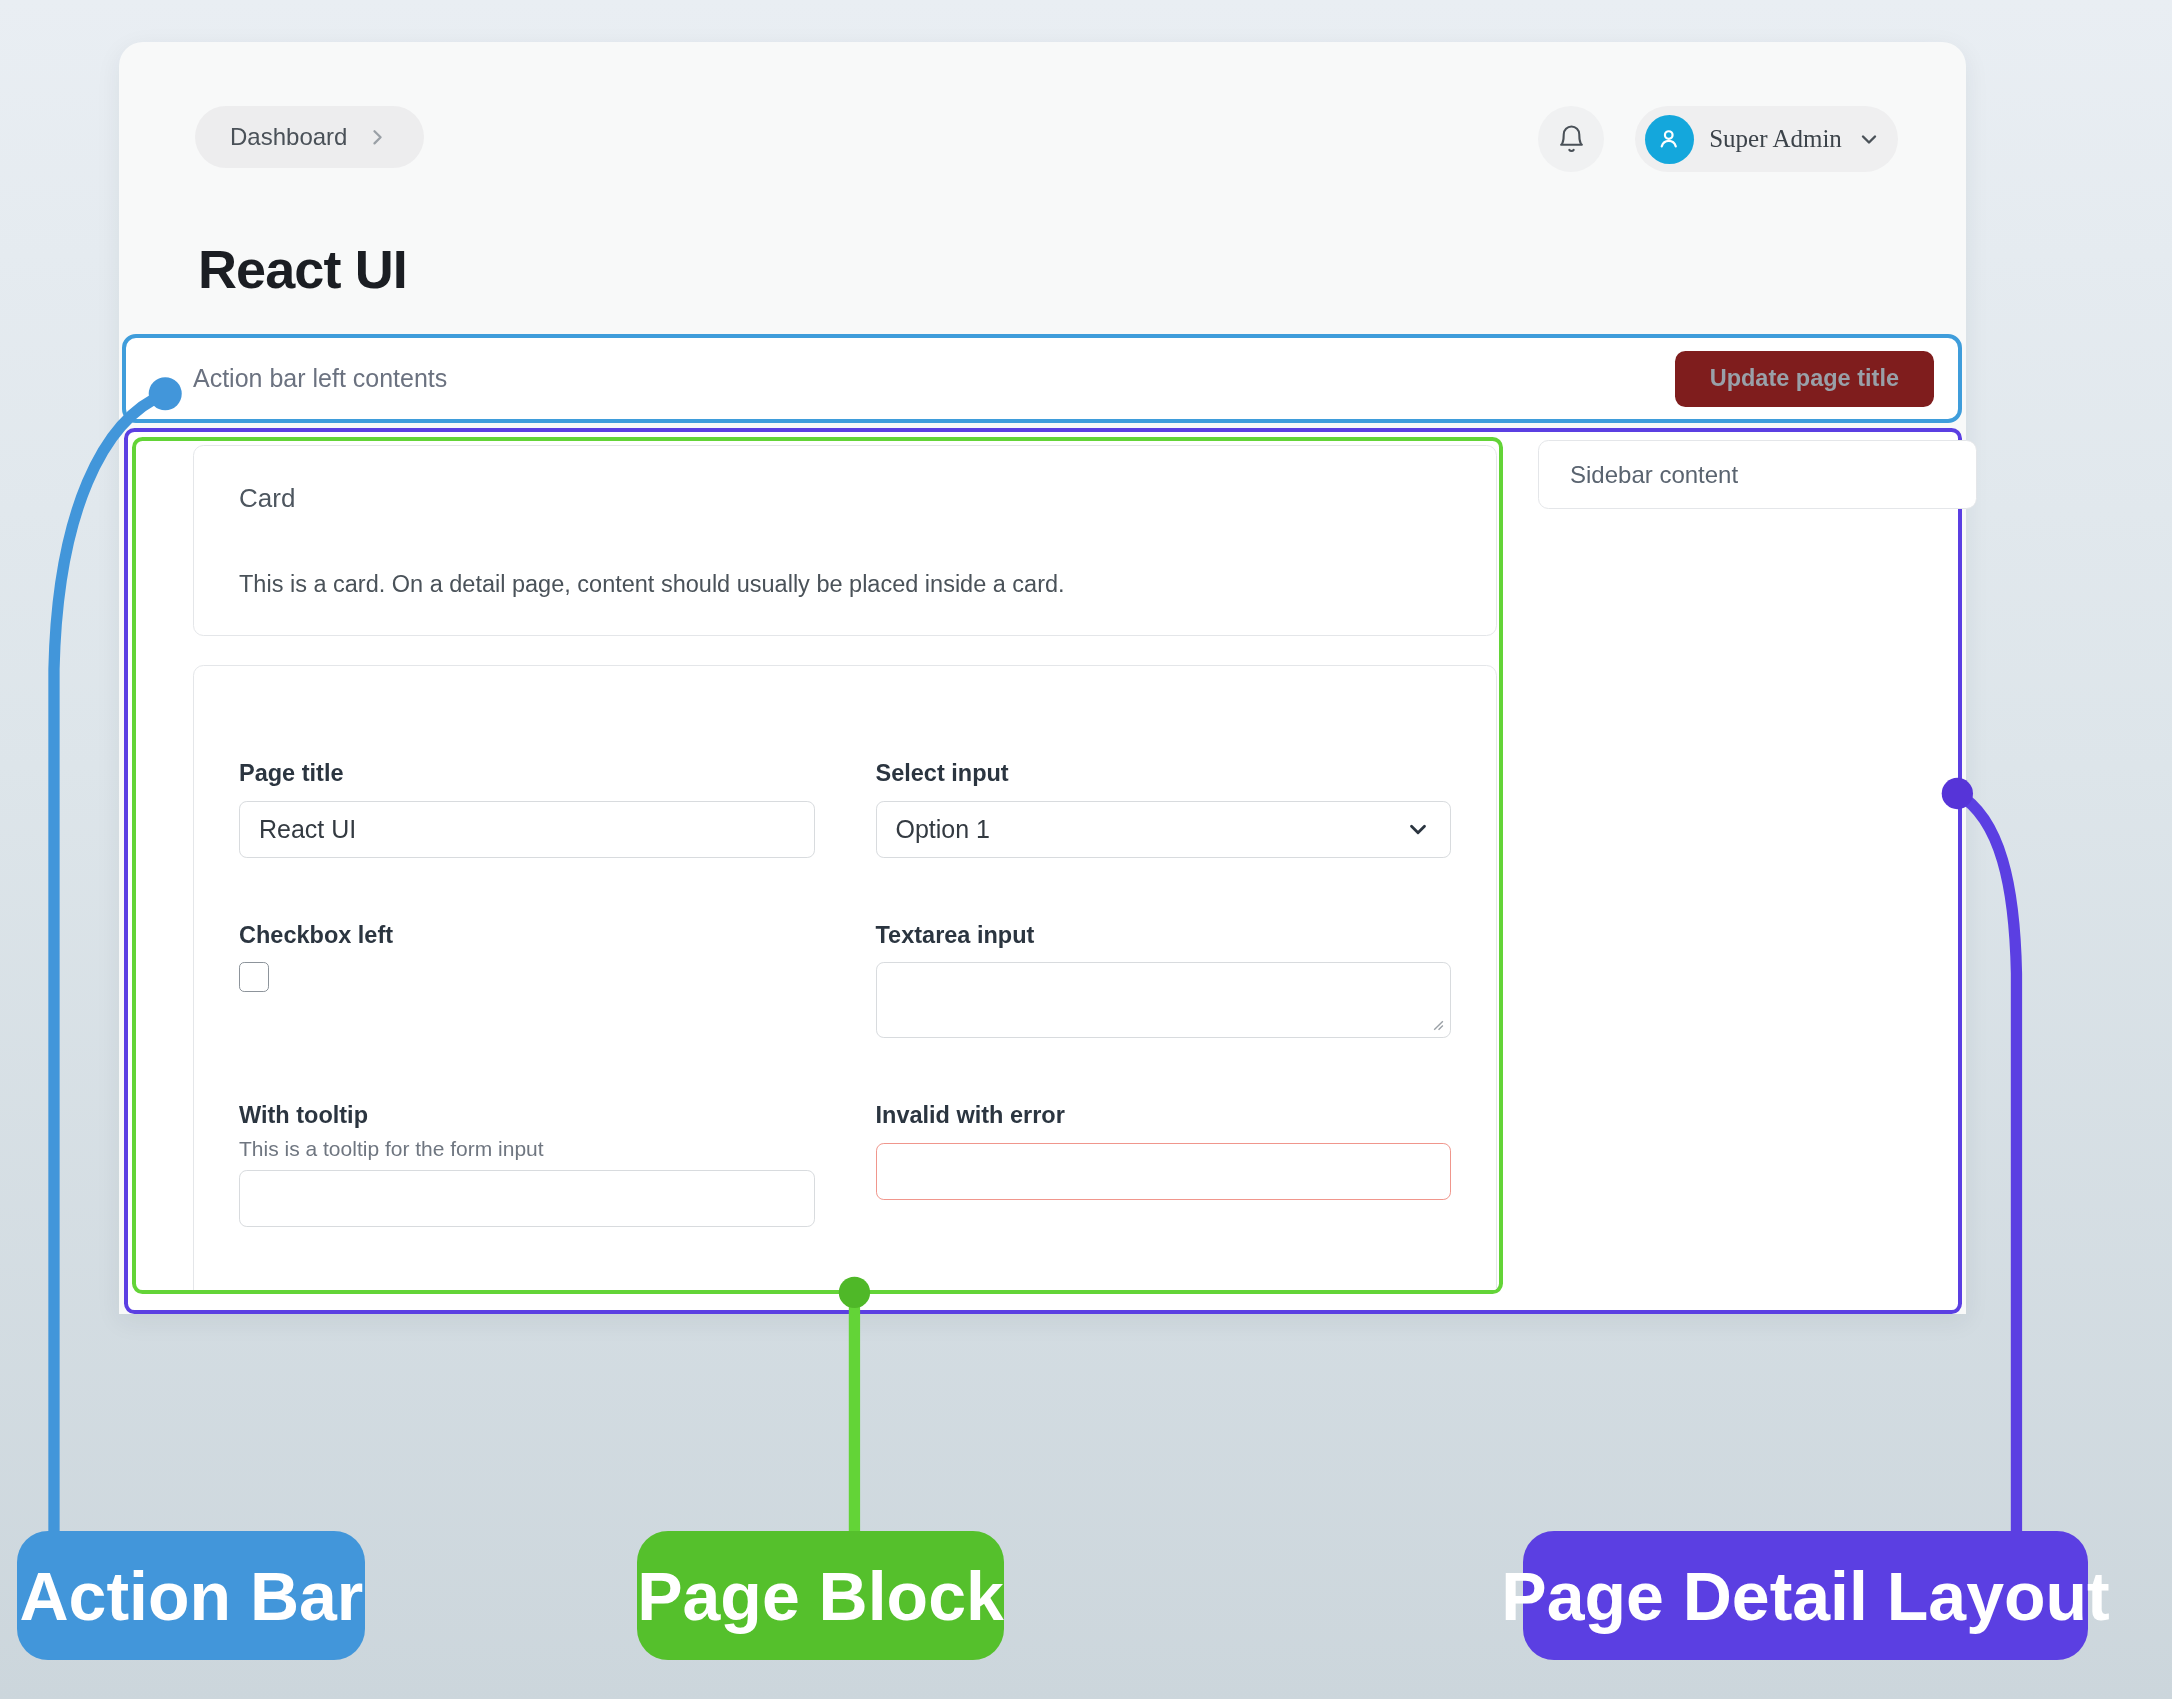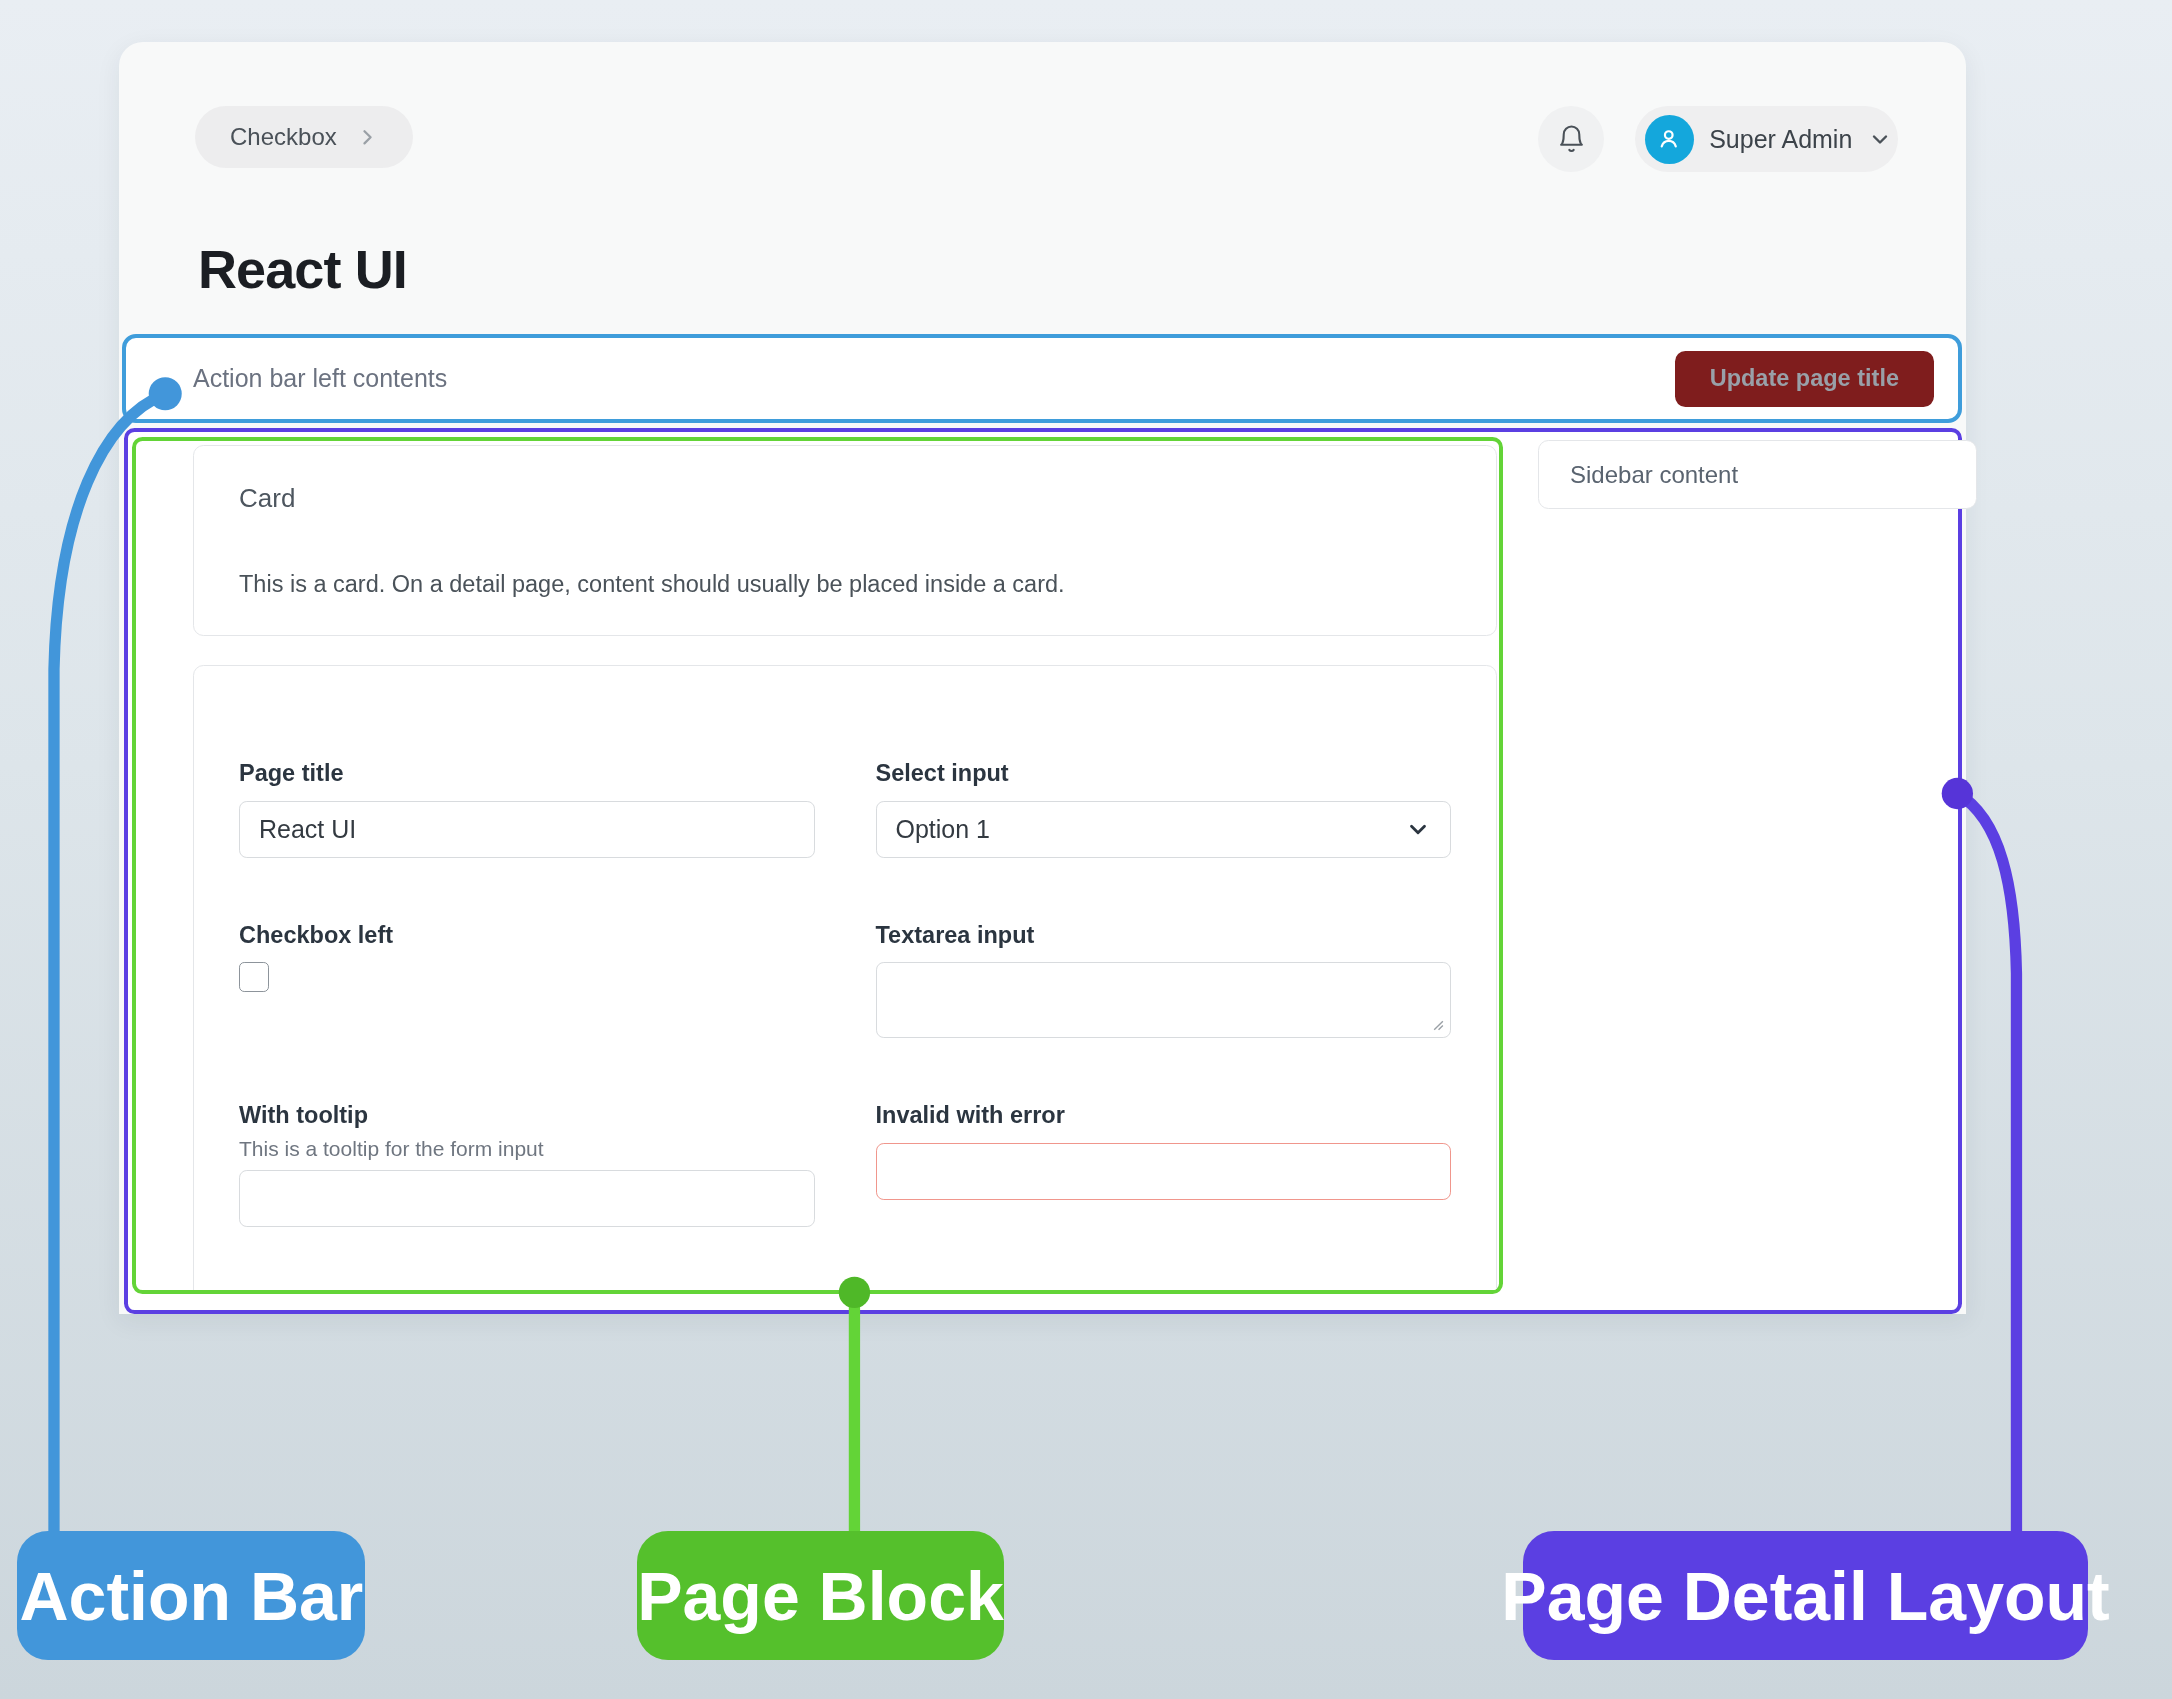--- a/index.html
+++ b/index.html
@@ -24,20 +24,21 @@
   .breadcrumb .bc-label { font-size:24px; color:#4a5158; }
   .icon { display:inline-flex; align-items:center; justify-content:center; }
   .bell-btn {
     position:absolute; left:1419px; top:64px; width:66px; height:66px; border-radius:50%;
     background:#f0f1f2; display:flex; align-items:center; justify-content:center; cursor:pointer;
   }
   .user-pill {
     position:absolute; left:1516px; top:64px; width:263px; height:66px; border-radius:35px;
     background:#efeff0; display:flex; align-items:center; gap:15.6px; padding:0 21px 0 9.6px;
     cursor:pointer;
+    font-family:Liberation Serif, serif;
   }
   .avatar {
     width:49px; height:49px; border-radius:50%; background:#14a7dc; flex:0 0 auto;
     display:flex; align-items:center; justify-content:center;
   }
   .user-name { font-size:25px; color:#3c434a; font-weight:500; white-space:nowrap; }
   .page-title {
     position:absolute; left:79px; top:196px; font-size:54px; font-weight:700;
     color:#1b1e23; letter-spacing:-0.9px;
   }
@@ -124,21 +125,21 @@
   .anno-purple { left:1523px; width:565px; background:#5b3fe2; }
 </style>
 </head>
 <body>
 
 <div class="canvas">
 
   <div class="app-card">
 
     <div class="breadcrumb">
-      <span class="bc-label">Checkbox</span>
+      <span class="bc-label">Dashboard</span>
       <span class="icon">
         <svg width="22.6" height="22.6" viewBox="0 0 24 24" fill="none" stroke="#9aa0a6" stroke-width="2.4" stroke-linecap="round" stroke-linejoin="round">
             <path d="M9 5.5l6.5 6.5L9 18.5"></path>
           </svg>
       </span>
     </div>
 
     <div class="bell-btn">
       <span class="icon">
         <svg width="31" height="31" viewBox="0 0 24 24" fill="none" stroke="#4a5158" stroke-width="1.6" stroke-linecap="round" stroke-linejoin="round">

